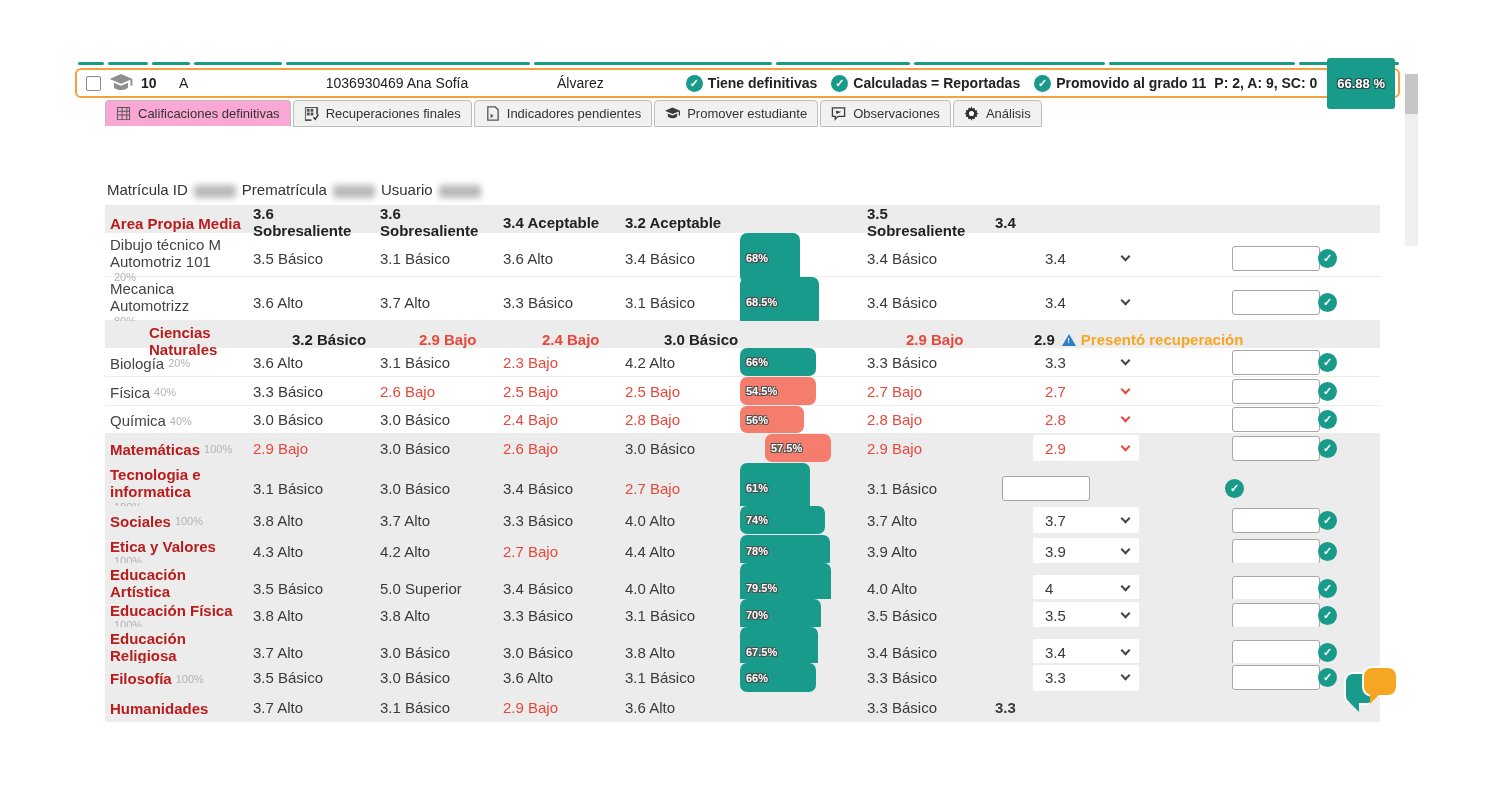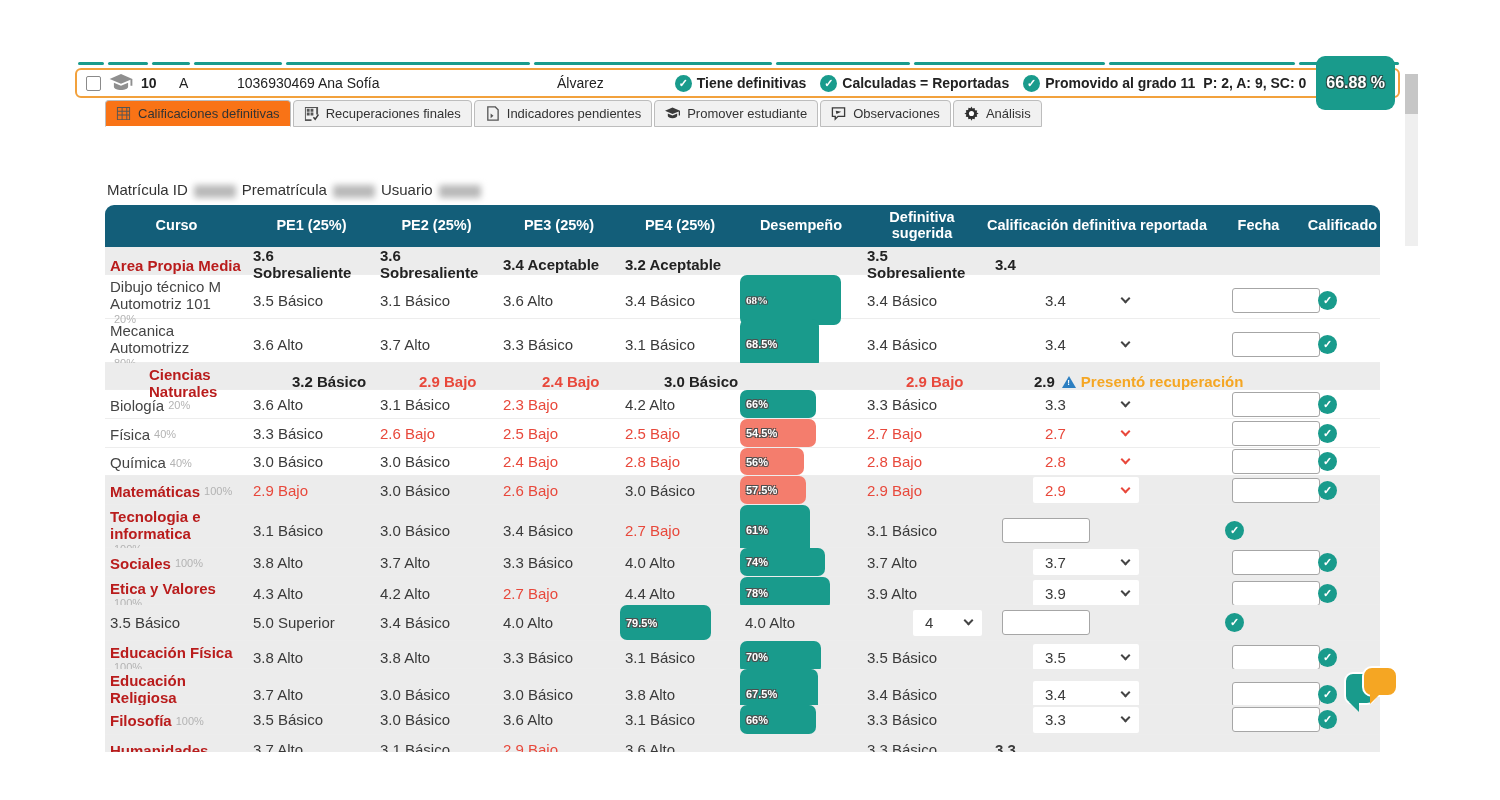--- a/index.html
+++ b/index.html
@@ -12,36 +12,36 @@
 
   
   #student-row { position:absolute; left:75px; top:68px; width:1325px; height:30px;
     border:2px solid var(--orange); border-radius:6px; background:#fff;
     display:flex; align-items:center; font-size:14px; color:#222; }
   #student-row .chk { width:15px; height:15px; border:1.5px solid #8a8a8a; border-radius:2px;
     margin-left:9px; background:#fff; flex:0 0 auto; }
   .cap-icon { width:24px; height:18px; margin-left:8px; flex:0 0 auto; }
   #student-row .grade { width:38px; text-align:left; margin-left:8px; font-weight:bold;}
   #student-row .group { width:58px; }
-  #student-row .idname { width:320px; }
+  #student-row .idname { width:320px;text-align:center; }
   #student-row .surname { flex:1 1 auto; }
   .okdot { display:inline-flex; width:17px; height:17px; border-radius:50%;
     background:var(--teal); color:#fff; font-size:11px; font-weight:bold;
     align-items:center; justify-content:center; flex:0 0 auto; }
   .badge-pair { display:flex; align-items:center; gap:5px; margin-right:14px; font-weight:600; }
   #counters { margin-right:10px; font-weight:600; }
-  #pct-badge { background:var(--teal); color:#fff; font-weight:bold; font-size:16px;
-    padding:18px 10px; border-radius:9px; margin-right:3px;
+  #pct-badge { background:var(--teal); color:#fff; font-weight:bold; font-size:13px;
+    padding:18px 10px; border-radius:3px; margin-right:3px;
     text-shadow:-1px -1px 0 #2b4a45, 1px -1px 0 #2b4a45, -1px 1px 0 #2b4a45, 1px 1px 0 #2b4a45; }
 
   
   #tabs { position:absolute; left:105px; top:100px; display:flex; gap:2px; font-size:13px; }
   .tab { display:flex; align-items:center; gap:7px; padding:4px 10px; background:#f1f1f1;
     border:1px solid #bdbdbd; border-radius:4px 4px 0 0; color:#333; cursor:pointer; height:27px; }
-  .tab.active { background:#f97316; border-bottom-color:#fff; }
+  .tab.active { background:#f9a8d4; border-bottom-color:#fff; }
   .tab svg { width:15px; height:15px; }
 
   
   #scrollbar-track { position:absolute; left:1405px; top:74px; width:13px; height:172px; background:#efefef; }
   #scrollbar-thumb { position:absolute; left:0; top:0; width:13px; height:40px; background:#c6c6c6; }
 
   
   #meta-line { position:absolute; left:107px; top:181px; font-size:15px; color:#333; }
   .blur-chip { display:inline-block; width:42px; height:13px; border-radius:2px;
     background:#b9b9b9; filter:blur(3px); vertical-align:middle; margin:0 6px; }
@@ -190,32 +190,20 @@
 
 <div id="scrollbar-track">
   <div id="scrollbar-thumb"></div>
 </div>
 
 <div id="meta-line">
   <span>Matrícula ID</span><span class="blur-chip"></span><span>Prematrícula</span><span class="blur-chip"></span><span>Usuario</span><span class="blur-chip"></span>
 </div>
 
 <div id="grades-table">
-  <div id="thead" class="grid">
-    <div class="hc first">Curso</div>
-    <div class="hc">PE1 (25%)</div>
-    <div class="hc">PE2 (25%)</div>
-    <div class="hc">PE3 (25%)</div>
-    <div class="hc">PE4 (25%)</div>
-    <div class="hc">Desempeño</div>
-    <div class="hc">Definitiva sugerida</div>
-    <div class="hc">Calificación definitiva reportada</div>
-    <div class="hc">Fecha</div>
-    <div class="hc">Calificado</div>
-  </div>
   <div id="tbody">
       <div class="trow grid area" style="height: 28px;">
     <div class="c curso">
       <span class="cname">Area Propia Media</span>
 
     </div>
     <div class="c pe1">3.6 Sobresaliente</div>
     <div class="c pe2">3.6 Sobresaliente</div>
     <div class="c pe3">3.4 Aceptable</div>
     <div class="c pe4">3.2 Aceptable</div>
@@ -238,21 +226,21 @@
       <div class="trow grid course" style="height: 44px;">
     <div class="c curso">
       <span class="cname">Dibujo técnico M Automotriz 101</span>
       <span class="cweight">20%</span>
     </div>
     <div class="c pe1">3.5 Básico</div>
     <div class="c pe2">3.1 Básico</div>
     <div class="c pe3">3.6 Alto</div>
     <div class="c pe4">3.4 Básico</div>
     <div class="c des">
-      <div class="bar teal" style="width: 101px; font-family: Liberation Serif, serif;">
+      <div class="bar teal" style="width: 60px;">
         <span class="bar-label">68%</span>
       </div>
     </div>
     <div class="c sug">3.4 Básico</div>
     <div class="c rep">
       <div class="select-box">
         <span class="selval">3.4</span>
         <span class="chev"></span>
       </div>
 
@@ -409,21 +397,21 @@
       <div class="trow grid areacourse" style="height: 29px;">
     <div class="c curso">
       <span class="cname">Matemáticas</span>
       <span class="cweight">100%</span>
     </div>
     <div class="c pe1 red">2.9 Bajo</div>
     <div class="c pe2">3.0 Básico</div>
     <div class="c pe3 red">2.6 Bajo</div>
     <div class="c pe4">3.0 Básico</div>
     <div class="c des">
-      <div class="bar salmon" style="width: 66.125px;">
+      <div class="bar salmon" style="width: 66.125px; margin-left: 25px;">
         <span class="bar-label">57.5%</span>
       </div>
     </div>
     <div class="c sug red">2.9 Bajo</div>
     <div class="c rep">
       <div class="select-box">
         <span class="selval red">2.9</span>
         <span class="chev red"></span>
       </div>
 
@@ -509,20 +497,24 @@
 
     </div>
     <div class="c fec">
       <input class="fecha-input" style="">
     </div>
     <div class="c cal">
       <span class="okcirc">✓</span>
     </div>
   </div>
       <div class="trow grid areacourse" style="height: 36px;">
+    <div class="c curso">
+      <span class="cname">Educación Artística</span>
+      <span class="cweight">100%</span>
+    </div>
     <div class="c pe1">3.5 Básico</div>
     <div class="c pe2">5.0 Superior</div>
     <div class="c pe3">3.4 Básico</div>
     <div class="c pe4">4.0 Alto</div>
     <div class="c des">
       <div class="bar teal" style="width: 91.425px;">
         <span class="bar-label">79.5%</span>
       </div>
     </div>
     <div class="c sug">4.0 Alto</div>

